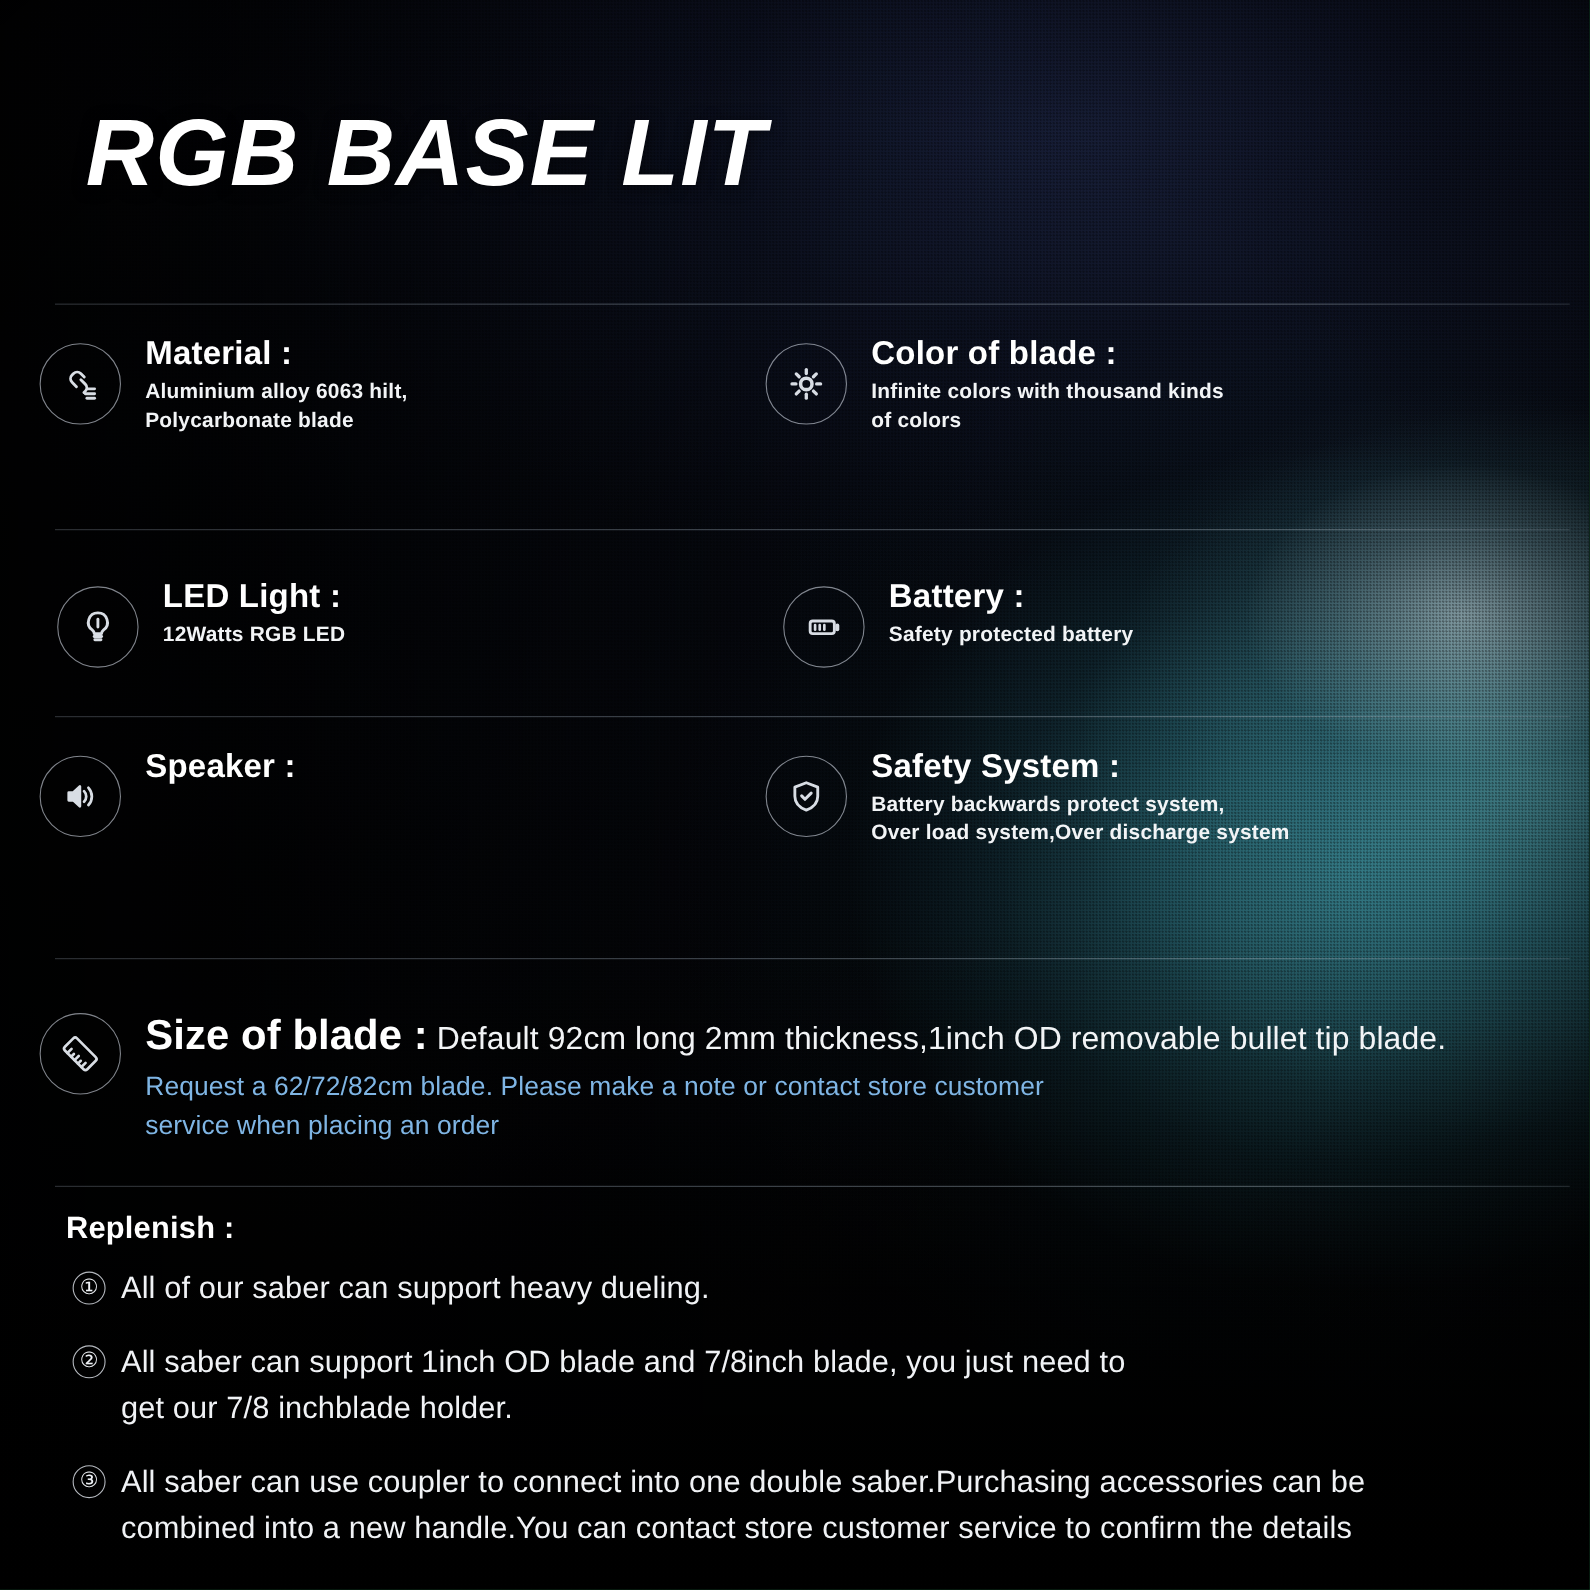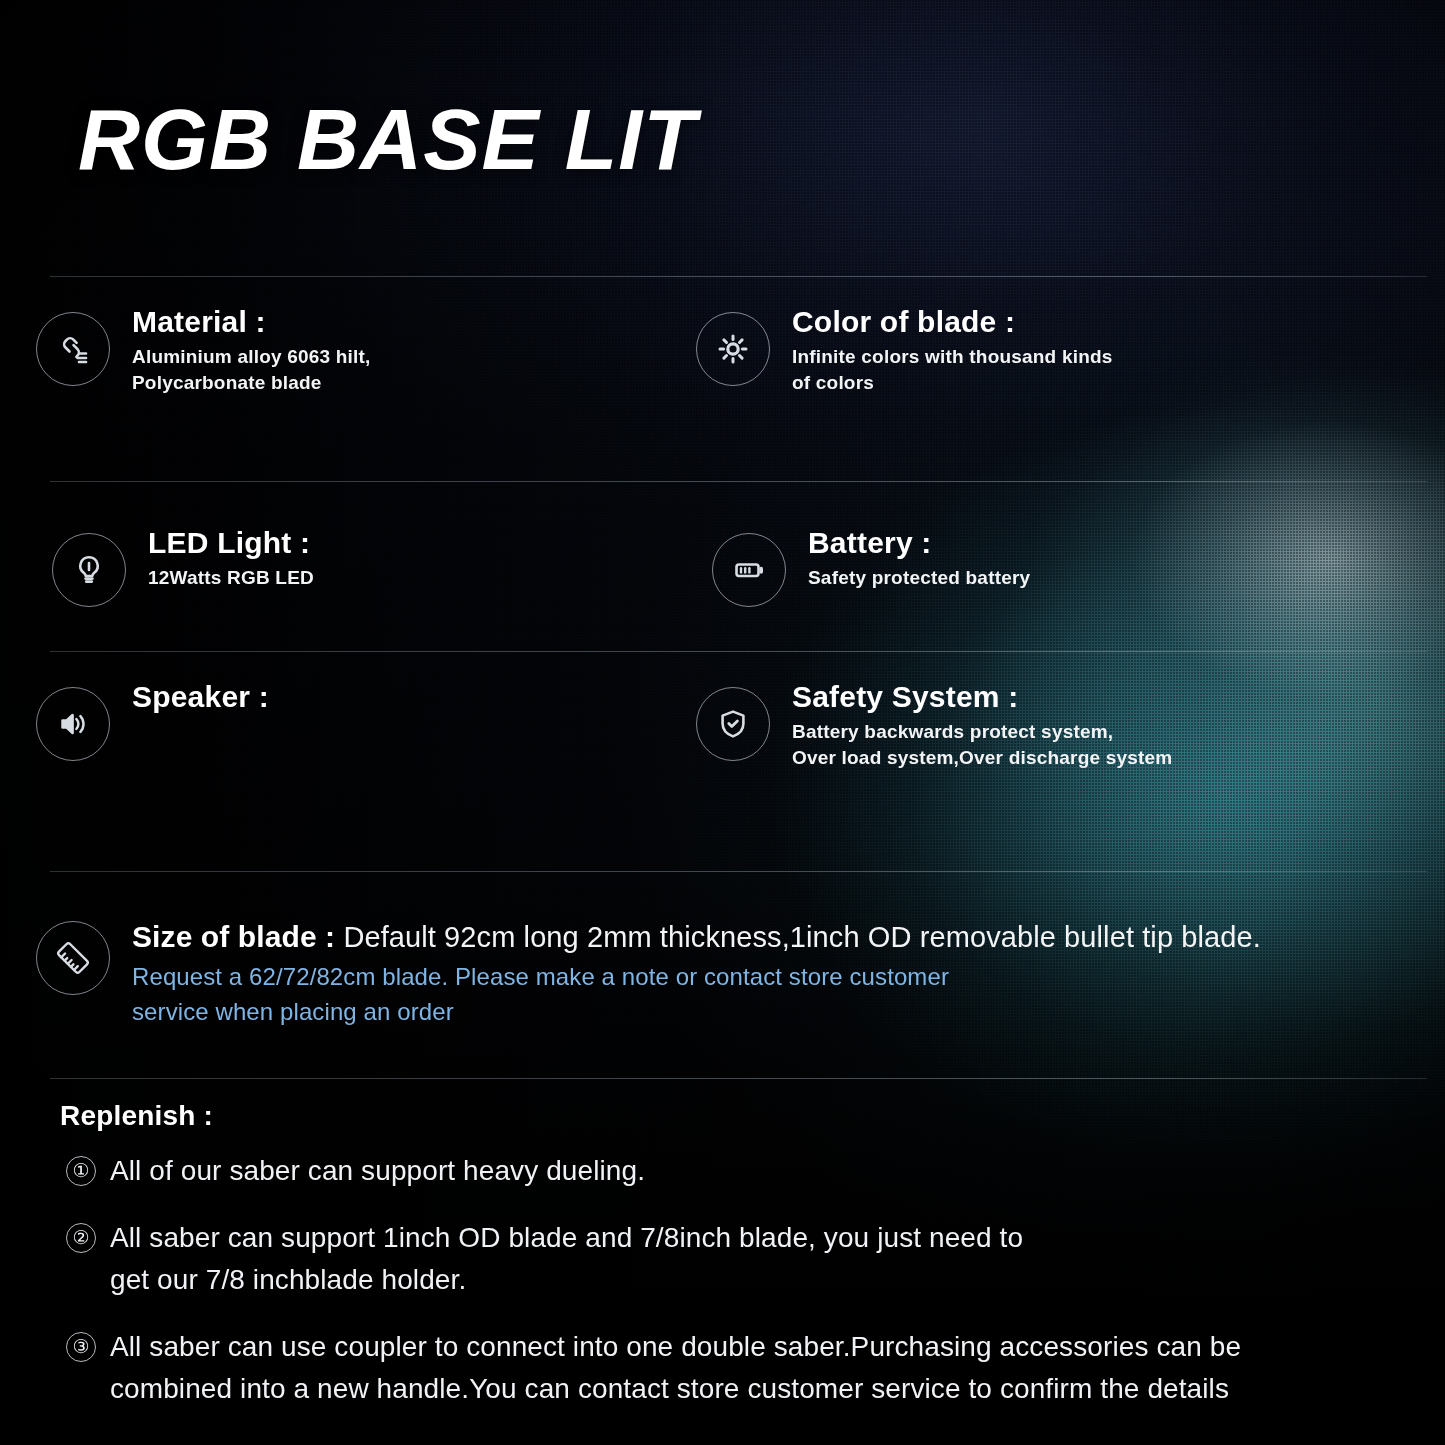--- a/index.html
+++ b/index.html
@@ -208,21 +208,21 @@
   .size-text { padding-top: 0; }
   .size-line1 {
     font-size: 29px;
     line-height: 1.45;
     color: #f2f4f6;
     letter-spacing: 0.1px;
   }
   .size-line1 b {
     font-weight: 700;
     color: #ffffff;
-    font-size: 30px;
+    font-size: 38px;
   }
   .size-line2 {
     font-size: 24px;
     line-height: 1.48;
     color: #7fb5e4;
     letter-spacing: 0.1px;
     white-space: pre-line;
   }
 
   

